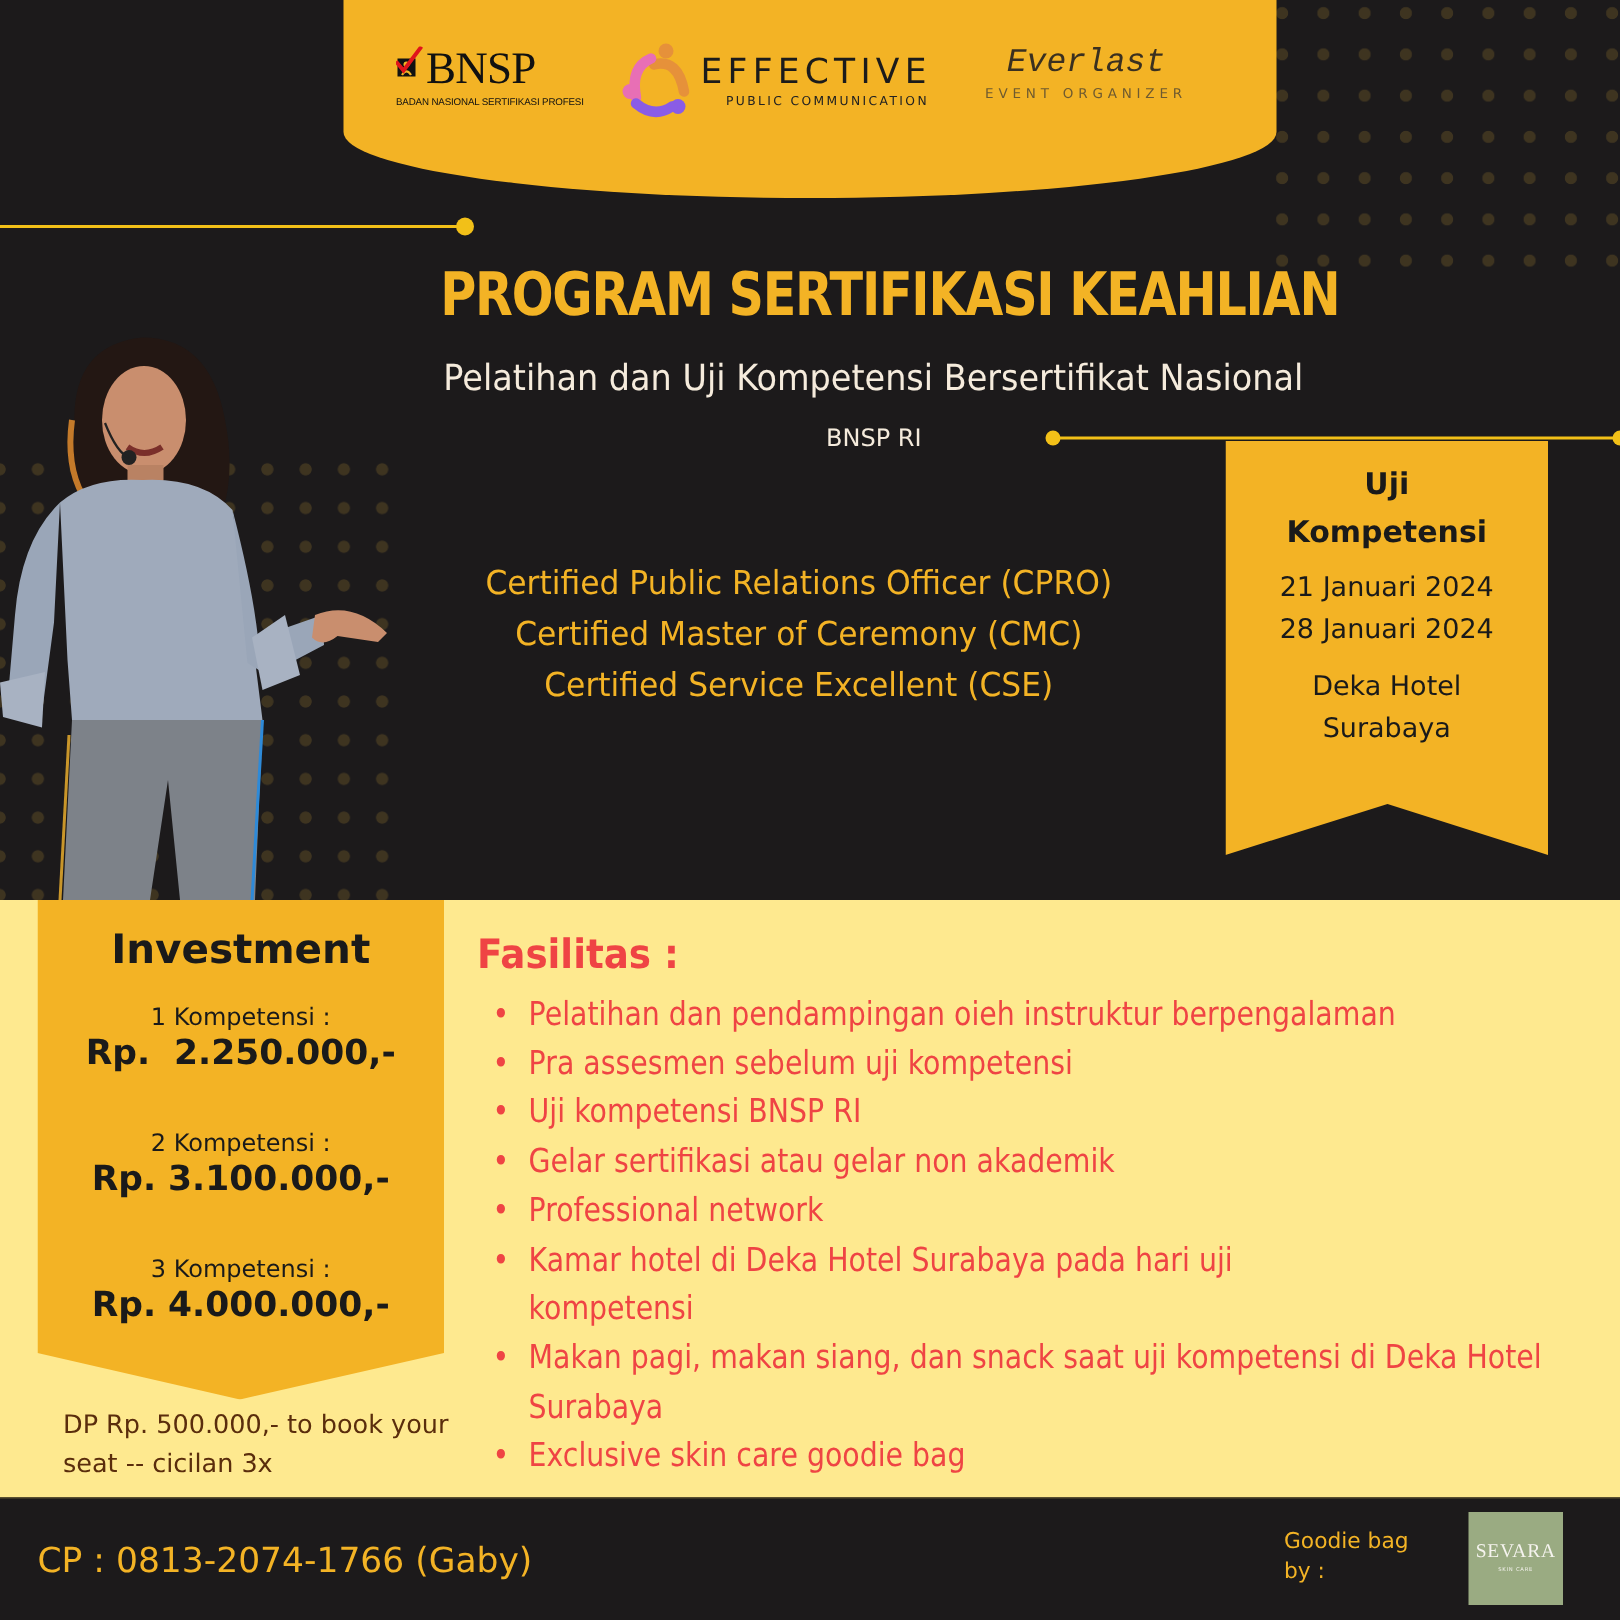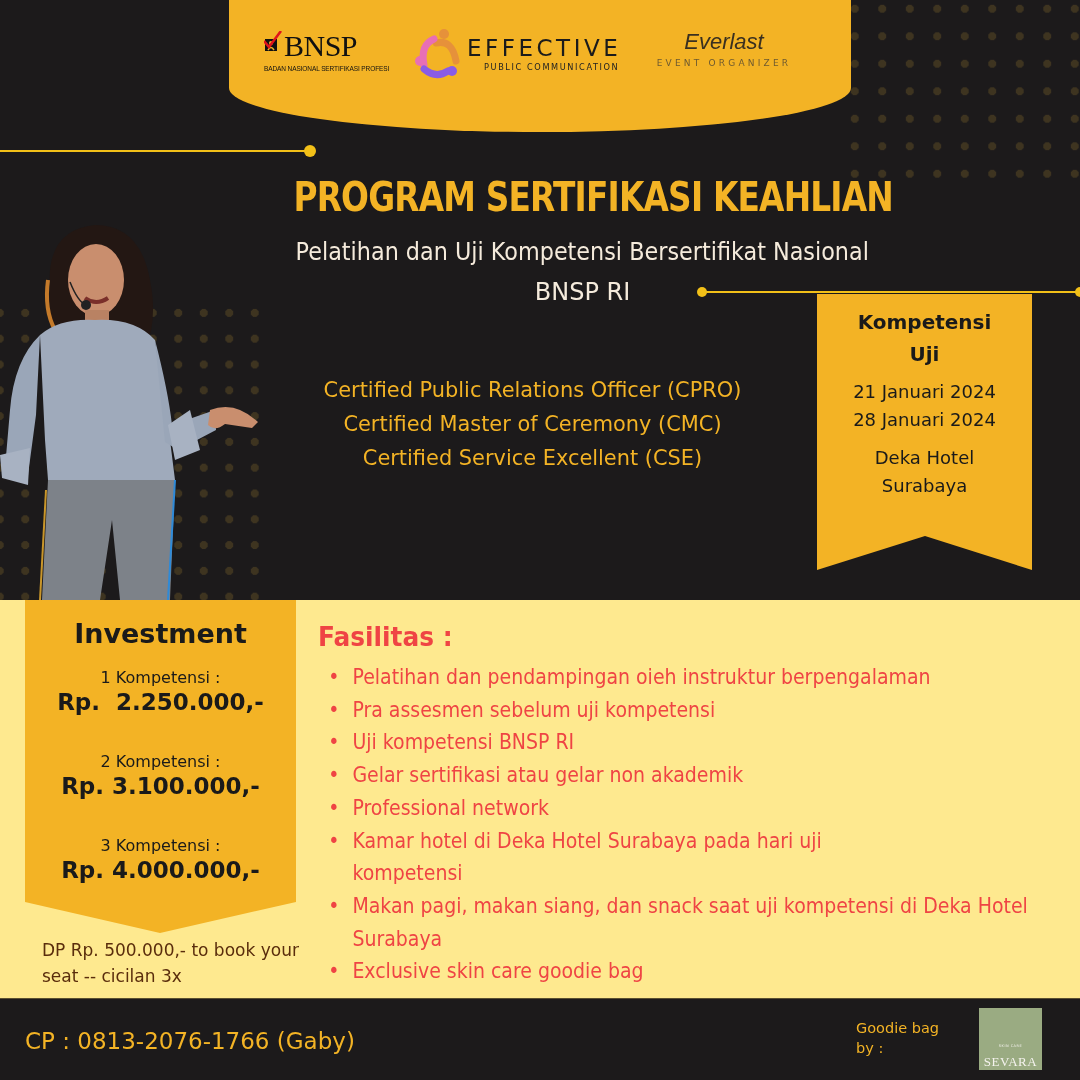--- a/index.html
+++ b/index.html
@@ -23,35 +23,35 @@
   .bnsp-check { position:absolute; left:2px; top:6px; width:18px; height:24px; }
   .bnsp-text { position:absolute; left:22px; top:4px; font-family:"Liberation Serif", serif; font-size:30px; color:#111; letter-spacing:-0.5px; line-height:34px; }
   .bnsp-sub { position:absolute; left:2px; top:40px; font-family:"Liberation Sans", sans-serif; font-size:6.5px; color:#111; letter-spacing:-0.1px; white-space:nowrap; }
 
   .logo-eff { left:410px; top:25px; width:215px; height:55px; }
   .eff-icon { position:absolute; left:4px; top:0; width:50px; height:54px; }
   .eff-title { position:absolute; left:57px; top:10px; font-family:"DejaVu Sans", sans-serif; font-size:23px; letter-spacing:3.5px; color:#1b1b1b; line-height:26px; }
   .eff-sub { position:absolute; left:58px; top:37px; font-family:"DejaVu Sans", sans-serif; font-size:8.2px; letter-spacing:1.6px; color:#222; white-space:nowrap;margin-left:16px; }
 
   .logo-ever { left:634px; top:30px; width:180px; height:50px; text-align:center; }
-  .ever-script { font-family:Liberation Sans, sans-serif; font-style:italic; font-size:22px; color:#3a3020; line-height:24px; }
+  .ever-script { font-family:Liberation Mono, monospace; font-style:italic; font-size:22px; color:#3a3020; line-height:24px; }
   .ever-sub { font-family:"DejaVu Sans", sans-serif; font-size:9px; letter-spacing:3.2px; color:#6e5a30; margin-top:4px; white-space:nowrap; }
 
   
   .line-tl { left:0; top:150px; width:310px; height:2px; background:#f2c018; }
   .dot-tl { left:304px; top:145px; width:12px; height:12px; border-radius:50%; background:#f2c018; }
   .line-r { left:702px; top:291px; width:378px; height:2px; background:#f2c018; }
   .dot-r { left:697px; top:287px; width:10px; height:10px; border-radius:50%; background:#f2c018; }
   .dot-r2 { left:1075px; top:287px; width:10px; height:10px; border-radius:50%; background:#f2c018; }
 
   
   .title { left:230px; top:172px; width:705px; text-align:center; font-family:"DejaVu Sans", sans-serif; font-weight:bold;
     font-size:40px; color:#f3b325; letter-spacing:-1px; transform:scaleX(0.82); transform-origin:center; line-height:50px; white-space:nowrap; }
   .subtitle { left:200px; top:235px; width:765px; text-align:center; font-size:24px; color:#f5ebdc; line-height:34px; }
-  .subtitle2 { left:200px; top:275px; width:765px; text-align:center; font-size:24px; color:#f5ebdc; line-height:34px; }
+  .subtitle2 { left:200px; top:275px; width:765px; text-align:center; font-size:16px; color:#f5ebdc; line-height:34px; }
   .subtitle span { display:inline-block; transform:scaleX(0.93); }
 
   
   .certs { left:260px; top:373px; width:545px; text-align:center; font-size:22px; color:#f3b325; line-height:34px; }
   .certs div { transform:scaleX(0.95); white-space:nowrap; }
 
   
   .person { left:0; top:210px; width:285px; height:390px; }
 
   
@@ -76,21 +76,21 @@
   .fas-title { font-weight:bold; font-size:27px; line-height:40px; transform:scaleX(0.92); transform-origin:left; }
   .fas-list { list-style:none; margin-top:4px; }
   .fas-list li { position:relative; padding-left:40px; font-size:22px; line-height:32.7px; transform:scaleX(0.86); transform-origin:left; width:870px; }
   .fas-list li::before { content:"•"; position:absolute; left:12px; }
 
   
   .footer { left:0; top:998px; width:1080px; height:82px; background:#1c1a1b; border-top:1px solid #5a5030; }
   .cp { left:25px; top:1023px; font-size:23px; color:#f3b325; line-height:36px; white-space:nowrap; }
   .goodie { left:856px; top:1018px; width:110px; text-align:left; font-size:14.5px; color:#f3b325; line-height:20px; }
   .sevara { left:979px; top:1008px; width:63px; height:62px; background:#9aab82; }
-  .sev-title { position:absolute; left:0; top:18px; width:63px; text-align:center; font-family:"Liberation Serif", serif; font-size:13px; color:#f5f3ee; letter-spacing:0.5px;margin-top:28px; }
+  .sev-title { position:absolute; left:0; top:18px; width:63px; text-align:center; font-family:"Liberation Serif", serif; font-size:13px; color:#f5f3ee; letter-spacing:0.5px; }
   .sev-sub { position:absolute; left:0; top:36px; width:63px; text-align:center; font-size:3.5px; color:#f5f3ee; letter-spacing:0.5px; }
 </style>
 </head>
 <body>
 
 <div class="abs dots-tr"></div>
 <div class="abs dots-l"></div>
 
 <div class="abs banner"></div>
 
@@ -164,22 +164,22 @@
   <div>Certified Public Relations Officer (CPRO)</div>
   <div>Certified Master of Ceremony (CMC)</div>
   <div>Certified Service Excellent (CSE)</div>
 </div>
 
 <svg class="abs ribbon" viewBox="0 0 215 276">
   <polygon points="0,0 215,0 215,276 108,242 0,276" fill="#f3b325"></polygon>
 </svg>
 <div class="ribbon-content">
   <div class="rib-title">
+    <div>Uji</div>
     <div>Kompetensi</div>
-    <div>Uji</div>
   </div>
   <div style="margin-top:8px">
     <div class="rib-date">21 Januari 2024</div>
     <div class="rib-date">28 Januari 2024</div>
   </div>
   <div class="rib-venue">
     <div>Deka Hotel</div>
     <div>Surabaya</div>
   </div>
 </div>
@@ -214,21 +214,21 @@
     <li>Uji kompetensi BNSP RI</li>
     <li>Gelar sertifikasi atau gelar non akademik</li>
     <li>Professional network</li>
     <li style="width:690px">Kamar hotel di Deka Hotel Surabaya pada hari uji kompetensi</li>
     <li style="width:840px">Makan pagi, makan siang, dan snack saat uji kompetensi di Deka Hotel Surabaya</li>
     <li>Exclusive skin care goodie bag</li>
   </ul>
 </div>
 
 <div class="abs footer"></div>
-<div class="abs cp">CP : 0813-2076-1766 (Gaby)</div>
+<div class="abs cp">CP : 0813-2074-1766 (Gaby)</div>
 <div class="abs goodie">
   <div>Goodie bag</div>
   <div>by :</div>
 </div>
 <div class="abs sevara">
   <div class="sev-title">SEVARA</div>
   <div class="sev-sub">SKIN CARE</div>
 </div>
 
 </body></html>

